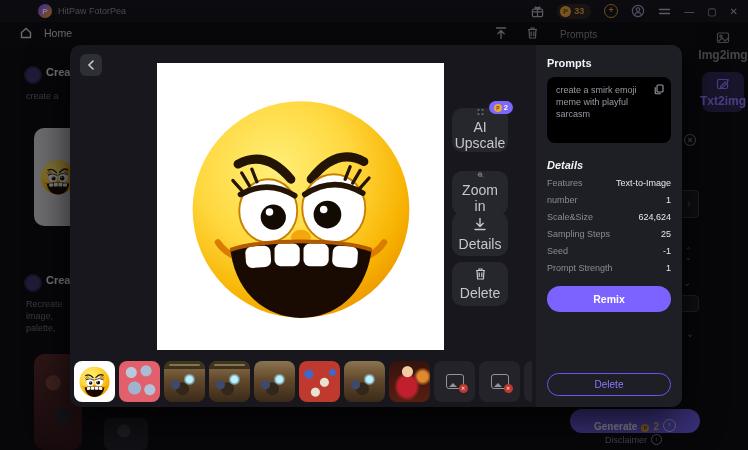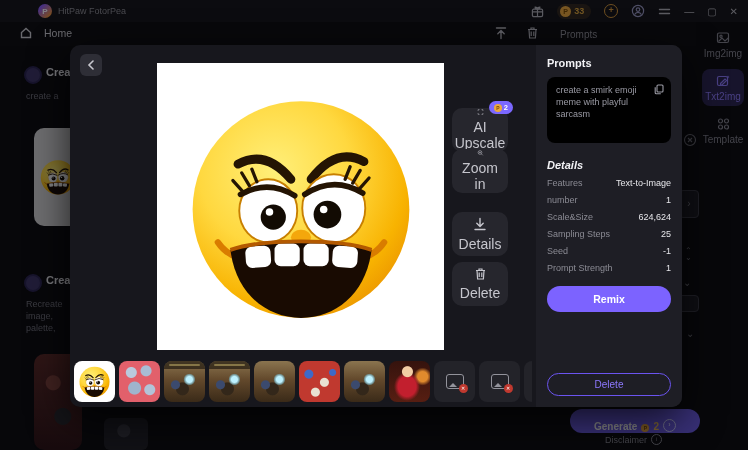--- a/index.html
+++ b/index.html
@@ -22,21 +22,21 @@
   .pluscirc{width:12px;height:12px;border-radius:50%;border:1.5px solid #d99a3a;color:#d99a3a;font-size:9px;line-height:11px;text-align:center;font-weight:bold;}
   .winbtn{color:#b3b3ba;font-size:10px;}
   .subbar{position:absolute;left:0;top:22px;right:52px;height:24px;background:#0c0c0f;}
   .home{position:absolute;left:20px;top:5px;display:flex;align-items:center;gap:12px;font-size:10.5px;color:#cfcfd4;}
   .tool-up{position:absolute;left:494px;top:4px;color:#b9b9c0;}
   .tool-trash{position:absolute;left:526px;top:4px;color:#b9b9c0;}
   .bg-prompts{position:absolute;left:560px;top:7px;font-size:10px;color:#96969e;}
   
   .rside{position:absolute;right:0;top:26px;width:50px;display:flex;flex-direction:column;align-items:center;gap:6px;}
   .rside .item{width:42px;padding:5px 0 4px;display:flex;flex-direction:column;align-items:center;gap:3px;color:#84848e;border-radius:8px;}
-  .rside .item .lbl{font-size:10px;}
+  .rside .item .lbl{font-size:12px;font-weight:bold;}
   .rside .item.active{background:#2b2550;color:#8d7bff;}
   
   .creation{position:absolute;left:0;width:200px;}
   .c1{top:64px;} .c2{top:272px;}
   .avatar{position:absolute;left:24px;top:2px;width:14px;height:14px;border-radius:50%;background:#3c3566;border:2px solid #2a2450;}
   .ctitle{position:absolute;left:46px;top:2px;font-size:11px;font-weight:bold;color:#e8e8ec;}
   .cdesc{position:absolute;left:26px;top:26px;font-size:9px;color:#6f6f78;line-height:12px;width:160px;}
   .card1{position:absolute;left:34px;top:128px;width:48px;height:98px;border-radius:10px;background:#d9d9d9;
          display:flex;align-items:center;justify-content:center;overflow:hidden;}
   .card2{position:absolute;left:34px;top:354px;width:48px;height:96px;border-radius:10px;overflow:hidden;
@@ -62,21 +62,21 @@
          box-shadow:0 12px 40px rgba(0,0,0,.75);}
   .back{position:absolute;left:10px;top:9px;width:22px;height:22px;border-radius:6px;background:#2e2e36;border:none;
         color:#c8c8cf;font-size:12px;display:flex;align-items:center;justify-content:center;}
   .stage{position:absolute;left:87px;top:18px;width:287px;height:287px;background:#fff;display:flex;align-items:center;justify-content:center;}
   .stage svg{width:252px;height:252px;}
   
   .act{position:absolute;left:382px;width:56px;height:44px;border-radius:10px;background:#26262d;border:none;
        display:flex;flex-direction:column;align-items:center;justify-content:center;gap:4px;color:#c6c6cd;
        font-family:"Liberation Sans",sans-serif;}
   .act .albl{font-size:14px;color:#c6c6cd;}
-  .a1{top:63px;} .a2{top:104px;} .a3{top:167px;} .a4{top:217px;}
+  .a1{top:63px;} .a2{top:126px;} .a3{top:167px;} .a4{top:217px;}
   .badge{position:absolute;top:-7px;right:-5px;height:13px;padding:0 5px;border-radius:7px;background:#7b68ff;
          display:flex;align-items:center;gap:2px;color:#fff;font-size:7.5px;font-weight:bold;}
   
   .panel{position:absolute;left:466px;top:0;bottom:0;width:146px;background:#1e1e25;border-radius:0 10px 10px 0;
          padding:12px 11px;box-sizing:border-box;}
   .ph{font-size:11px;font-weight:bold;color:#f2f2f5;}
   .promptbox{position:relative;margin-top:8px;height:52px;background:#000000;border-radius:8px;padding:7px 20px 7px 9px;
              font-size:9px;line-height:12px;color:#9a9aa4;}
   .copy-ic{position:absolute;right:7px;top:7px;color:#9a9aa4;}
   .details-h{margin-top:16px;font-size:11px;font-weight:bold;color:#f2f2f5;font-style:italic;}
@@ -226,29 +226,20 @@
       <span class="lbl">Img2img</span>
     </div>
     <div class="item active">
       <svg width="15" height="14" viewBox="0 0 15 14" fill="none" stroke="currentColor" stroke-width="1.2">
           <rect x="1.5" y="2.5" width="10" height="9" rx="1.5"></rect>
           <path d="M4.5 9.5 9 5l1.5 1.5-4.5 4.5H4.5z"></path>
           <path d="M12 1.5l.5 1 1 .5-1 .5-.5 1-.5-1-1-.5 1-.5z" fill="currentColor" stroke="none"></path>
         </svg>
       <span class="lbl">Txt2img</span>
     </div>
-    <div class="item">
-      <svg width="15" height="14" viewBox="0 0 15 14" fill="none" stroke="currentColor" stroke-width="1.2">
-          <circle cx="4.5" cy="4" r="2"></circle>
-          <circle cx="10.5" cy="4" r="2"></circle>
-          <circle cx="4.5" cy="10" r="2"></circle>
-          <circle cx="10.5" cy="10" r="2"></circle>
-        </svg>
-      <span class="lbl">Template</span>
-    </div>
   </div>
 
   <div class="creation c1">
     <div class="avatar"></div>
     <div class="ctitle">Creation</div>
     <div class="cdesc">create a</div>
   </div>
   <div class="card1">
     <svg width="40" height="40" viewBox="0 0 200 200">
         <use href="#emoji-face"></use>

